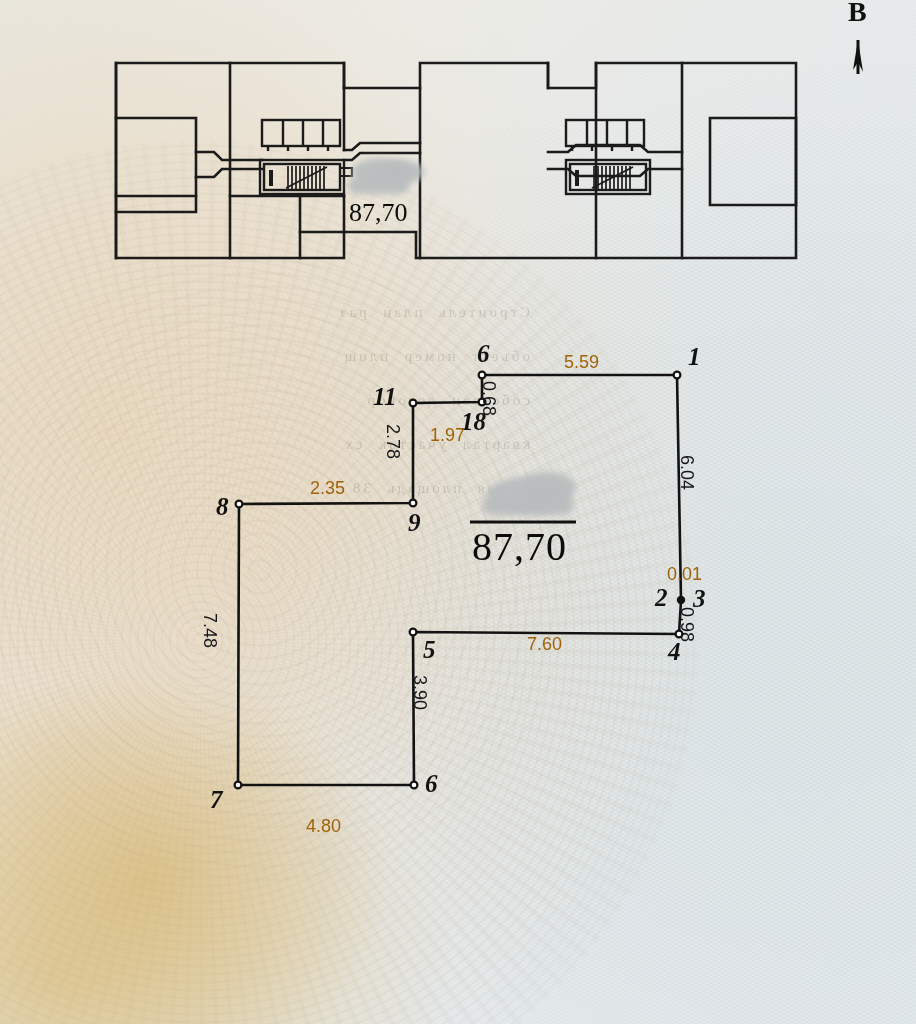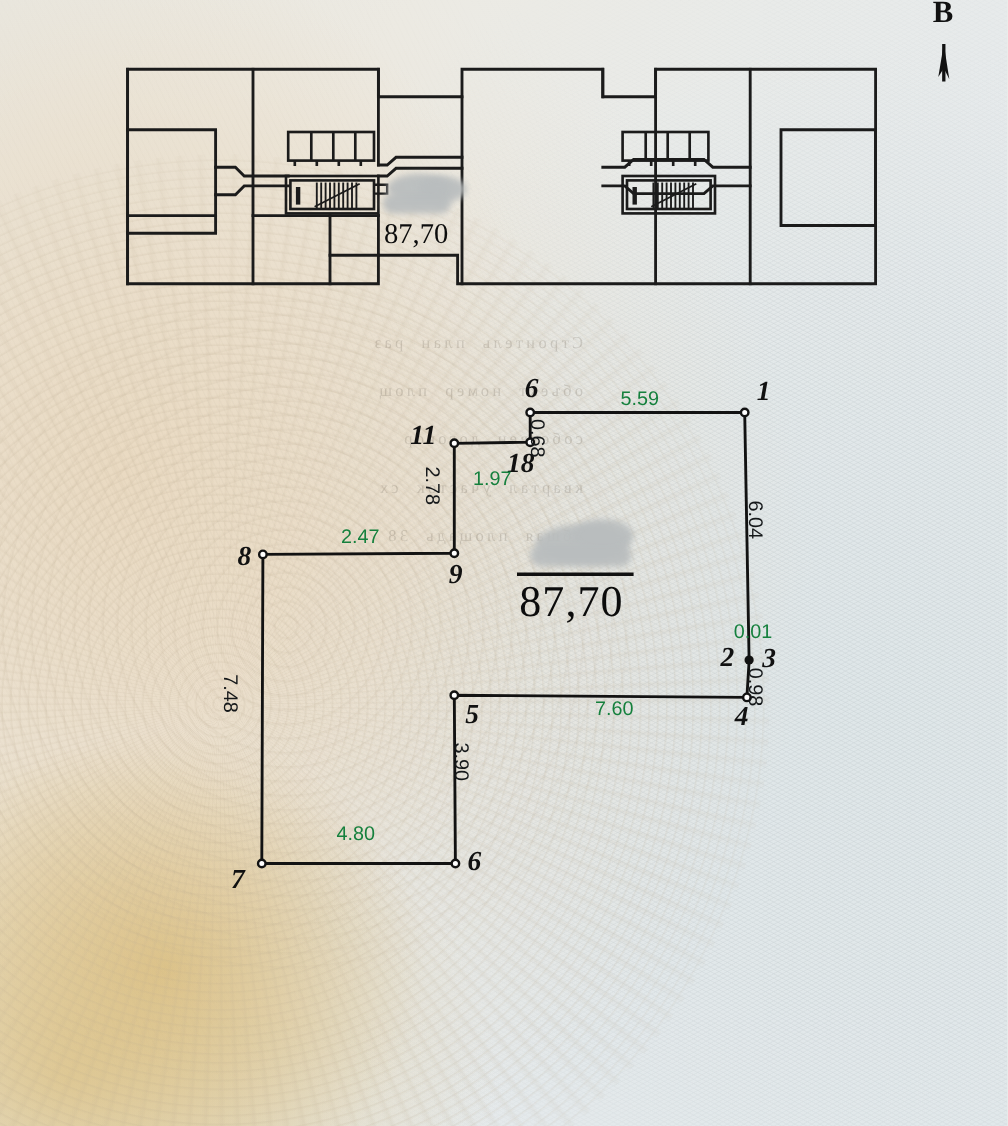--- a/index.html
+++ b/index.html
@@ -77,21 +77,21 @@
     filter:blur(.6px);
     pointer-events:none;white-space:pre;
   }
 
   
   svg.draw{position:absolute;left:0;top:0;width:916px;height:1024px;overflow:visible;pointer-events:none;}
 
   
   .lbl{position:absolute;color:#111;white-space:nowrap;}
   .ptnum{font-style:italic;font-weight:700;font-size:25px;font-family:"Liberation Serif",serif;}
-  .dim{font-size:18px;font-family:"Liberation Sans",sans-serif;color:#15803d;}
+  .dim{font-size:18px;font-family:"Liberation Sans",sans-serif;color:#a16207;}
   .dim-v{font-size:18px;font-family:"Liberation Sans",sans-serif;color:#15181a;
          transform:rotate(90deg);transform-origin:left top;}
   .area-big{font-size:40px;letter-spacing:1px;color:#0c0c0c;font-family:"Liberation Serif",serif;}
   .area-small{font-size:26px;letter-spacing:0px;color:#0c0c0c;font-family:"Liberation Serif",serif;}
   .corner-b{position:absolute;font-family:"Liberation Serif",serif;font-weight:700;font-size:28px;color:#111;}
 
   
   .smudge{position:absolute;border-radius:50%;background:#b9bdbe;filter:blur(3px);opacity:.92;}
 </style>
 </head>
@@ -234,22 +234,22 @@
 <div class="lbl ptnum" style="left:210px;top:786px;">7</div>
 <div class="lbl ptnum" style="left:216px;top:493px;">8</div>
 <div class="lbl ptnum" style="left:408px;top:509px;">9</div>
 <div class="lbl ptnum" style="left:373px;top:383px;">11</div>
 <div class="lbl ptnum" style="left:461px;top:408px;">18</div>
 <div class="lbl ptnum" style="left:477px;top:340px;">6</div>
 
 <div class="lbl dim" style="left:564px;top:352px;">5.59</div>
 <div class="lbl dim" style="left:430px;top:377px;margin-top:48px;">1.97</div>
 <div class="lbl dim" style="left:667px;top:564px;">0.01</div>
-<div class="lbl dim" style="left:541px;top:634px;text-align:center;">7.60</div>
-<div class="lbl dim" style="left:306px;top:748px;">4.80</div>
-<div class="lbl dim" style="left:310px;top:478px;">2.47</div>
+<div class="lbl dim" style="left:527px;top:634px;text-align:center;">7.60</div>
+<div class="lbl dim" style="left:306px;top:816px;">4.80</div>
+<div class="lbl dim" style="left:310px;top:478px;">2.35</div>
 
 <div class="lbl dim-v" style="left:499px;top:381px;">0.68</div>
 <div class="lbl dim-v" style="left:697px;top:455px;">6.04</div>
 <div class="lbl dim-v" style="left:697px;top:607px;">0.98</div>
 <div class="lbl dim-v" style="left:430px;top:675px;">3.90</div>
 <div class="lbl dim-v" style="left:220px;top:613px;">7.48</div>
 <div class="lbl dim-v" style="left:403px;top:424px;">2.78</div>
 
 </body></html>

